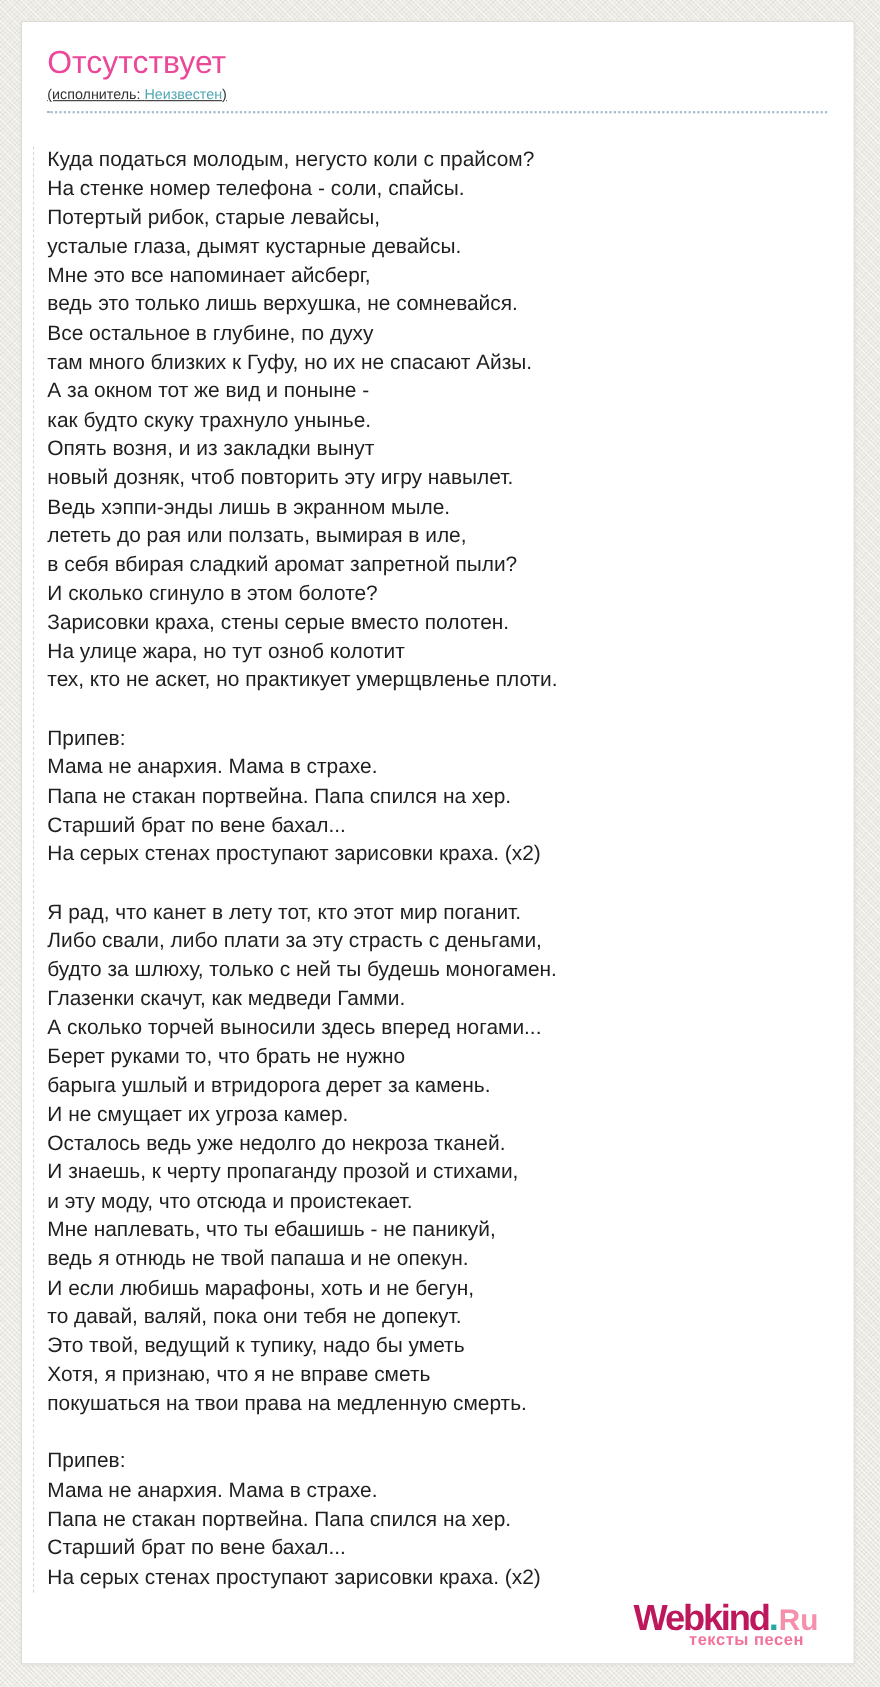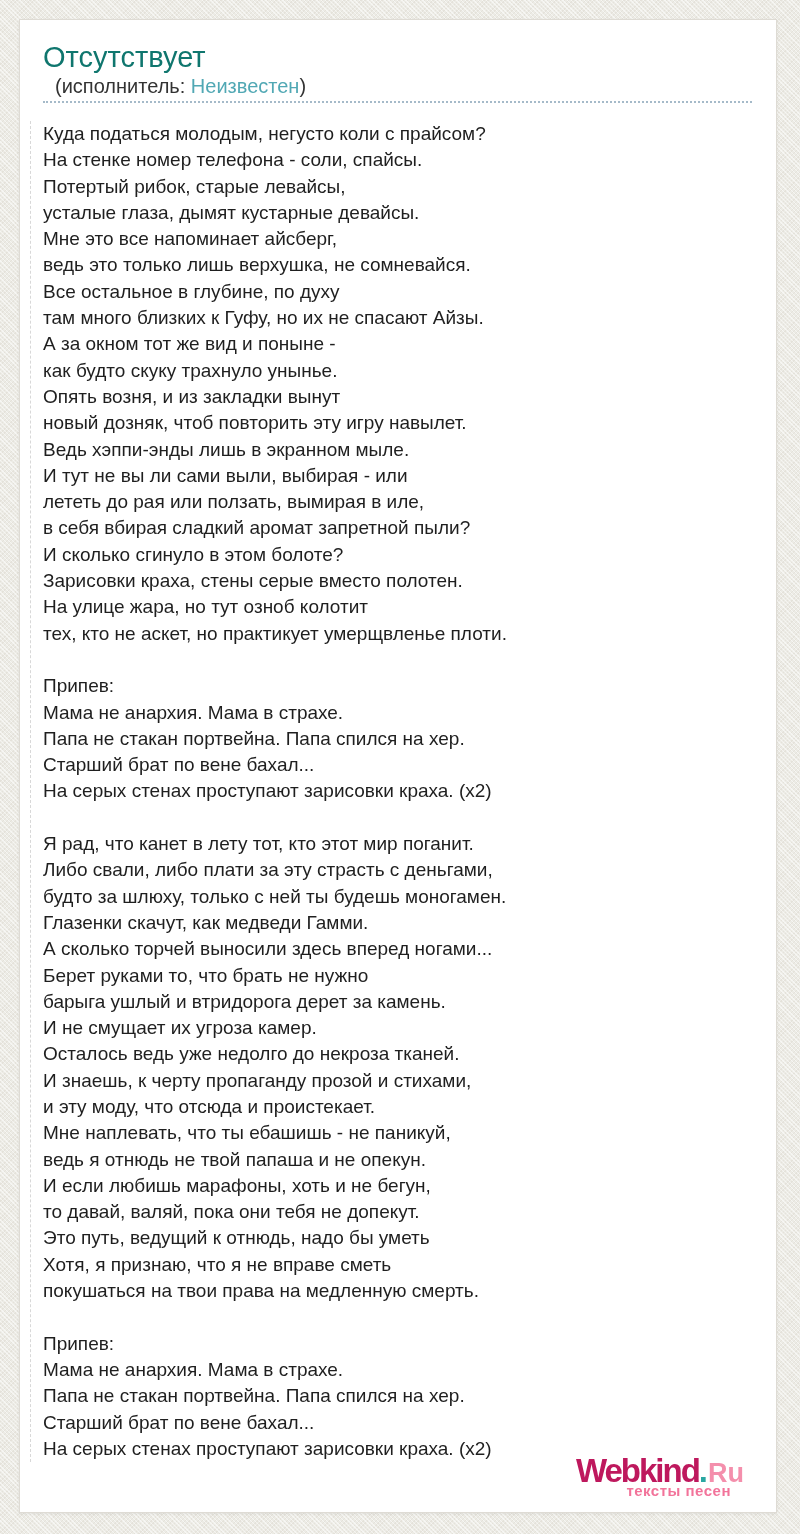--- a/index.html
+++ b/index.html
@@ -19,40 +19,41 @@
     background:#ffffff;
     border:1px solid #dedbd4;
     box-shadow:0 1px 3px rgba(0,0,0,0.07);
     padding:20px 24px 0 23px;
   }
   h1.song-title{
     margin:0;
     font-size:29px;
     line-height:35px;
     font-weight:normal;
-    color:#0f766e;
+    color:#ec4899;
   }
   .artist-line{
-    font-size:20px;
+    font-size:13px;
     line-height:20px;
     color:#333333;
-    margin:1px 0 0 12px;
+    margin:1px 0 0 0;
+    text-decoration:underline;
   }
   .artist-link{
     color:#51a8b4;
     text-decoration:none;
     cursor:pointer;
   }
   .dotted-separator{
     border-bottom:2px dotted #a5bac9;
     height:0;
     margin-top:5px;
   }
   .lyrics{
-    margin-top:18px;
+    margin-top:30px;
     margin-left:-13px;
     padding-left:12px;
     border-left:1px dashed #d8d8d8;
     font-size:19px;
     line-height:26.3px;
     color:#1f1f1f;
   }
   .lyric-line{white-space:pre;}
   .logo{
     position:absolute;
@@ -109,21 +110,20 @@
       <div class="lyric-line">усталые глаза, дымят кустарные девайсы.</div>
       <div class="lyric-line">Мне это все напоминает айсберг,</div>
       <div class="lyric-line">ведь это только лишь верхушка, не сомневайся.</div>
       <div class="lyric-line">Все остальное в глубине, по духу</div>
       <div class="lyric-line">там много близких к Гуфу, но их не спасают Айзы.</div>
       <div class="lyric-line">А за окном тот же вид и поныне -</div>
       <div class="lyric-line">как будто скуку трахнуло унынье.</div>
       <div class="lyric-line">Опять возня, и из закладки вынут</div>
       <div class="lyric-line">новый дозняк, чтоб повторить эту игру навылет.</div>
       <div class="lyric-line">Ведь хэппи-энды лишь в экранном мыле.</div>
-      <div class="lyric-line">И тут не вы ли сами выли, выбирая - или</div>
       <div class="lyric-line">лететь до рая или ползать, вымирая в иле,</div>
       <div class="lyric-line">в себя вбирая сладкий аромат запретной пыли?</div>
       <div class="lyric-line">И сколько сгинуло в этом болоте?</div>
       <div class="lyric-line">Зарисовки краха, стены серые вместо полотен.</div>
       <div class="lyric-line">На улице жара, но тут озноб колотит</div>
       <div class="lyric-line">тех, кто не аскет, но практикует умерщвленье плоти.</div>
       <div class="lyric-line">&nbsp;</div>
       <div class="lyric-line">Припев:</div>
       <div class="lyric-line">Мама не анархия. Мама в страхе.</div>
       <div class="lyric-line">Папа не стакан портвейна. Папа спился на хер.</div>
@@ -138,21 +138,21 @@
       <div class="lyric-line">Берет руками то, что брать не нужно</div>
       <div class="lyric-line">барыга ушлый и втридорога дерет за камень.</div>
       <div class="lyric-line">И не смущает их угроза камер.</div>
       <div class="lyric-line">Осталось ведь уже недолго до некроза тканей.</div>
       <div class="lyric-line">И знаешь, к черту пропаганду прозой и стихами,</div>
       <div class="lyric-line">и эту моду, что отсюда и проистекает.</div>
       <div class="lyric-line">Мне наплевать, что ты ебашишь - не паникуй,</div>
       <div class="lyric-line">ведь я отнюдь не твой папаша и не опекун.</div>
       <div class="lyric-line">И если любишь марафоны, хоть и не бегун,</div>
       <div class="lyric-line">то давай, валяй, пока они тебя не допекут.</div>
-      <div class="lyric-line">Это путь, ведущий к отнюдь, надо бы уметь</div>
+      <div class="lyric-line">Это твой, ведущий к тупику, надо бы уметь</div>
       <div class="lyric-line">Хотя, я признаю, что я не вправе сметь</div>
       <div class="lyric-line">покушаться на твои права на медленную смерть.</div>
       <div class="lyric-line">&nbsp;</div>
       <div class="lyric-line">Припев:</div>
       <div class="lyric-line">Мама не анархия. Мама в страхе.</div>
       <div class="lyric-line">Папа не стакан портвейна. Папа спился на хер.</div>
       <div class="lyric-line">Старший брат по вене бахал...</div>
       <div class="lyric-line">На серых стенах проступают зарисовки краха. (x2)</div>
     </div>
 

